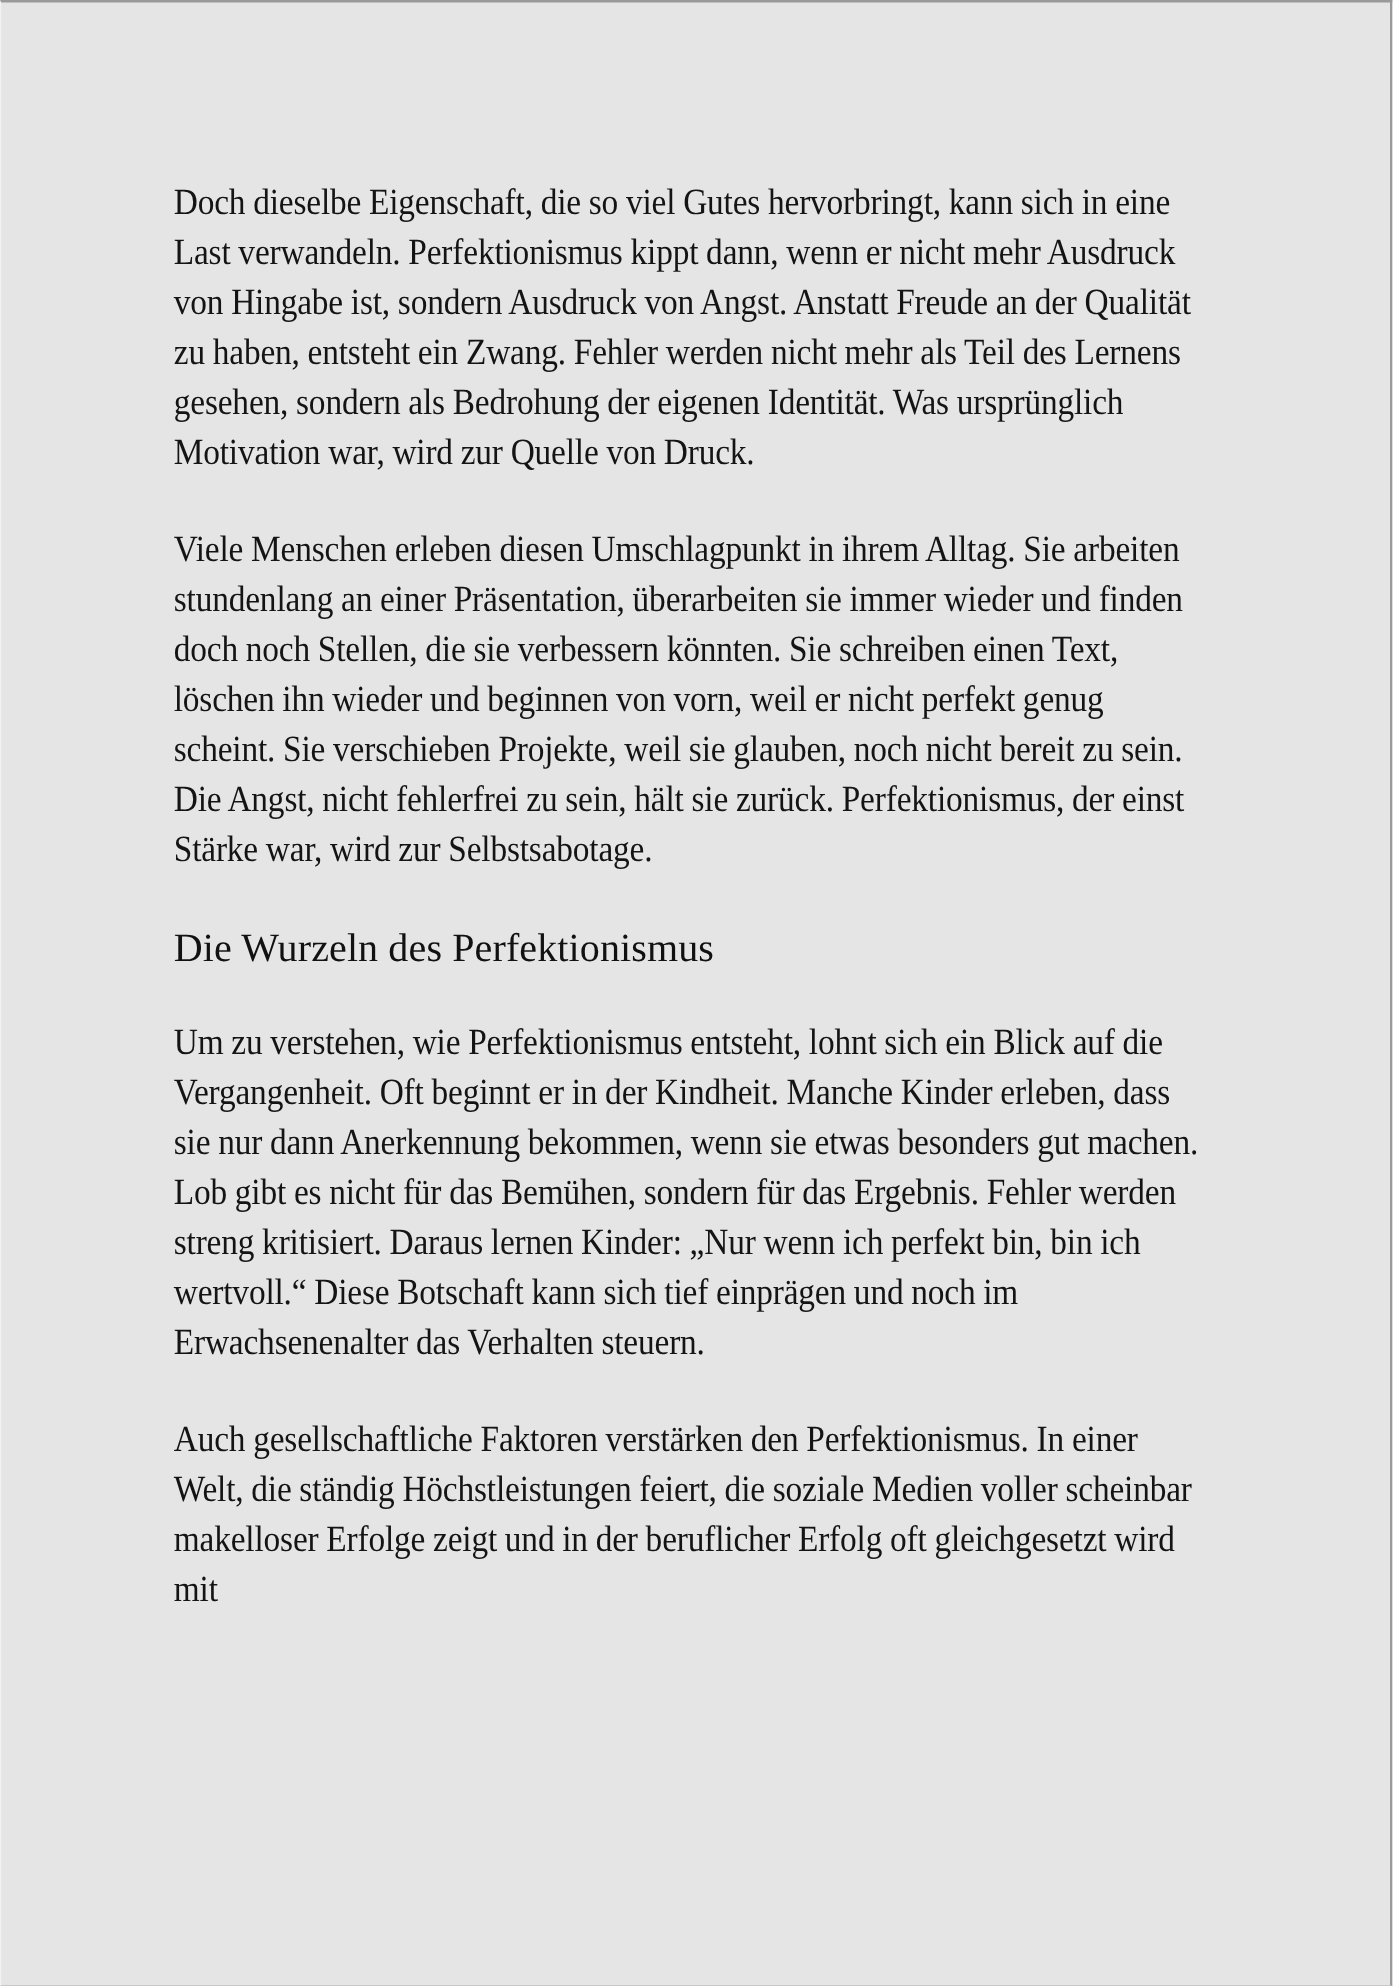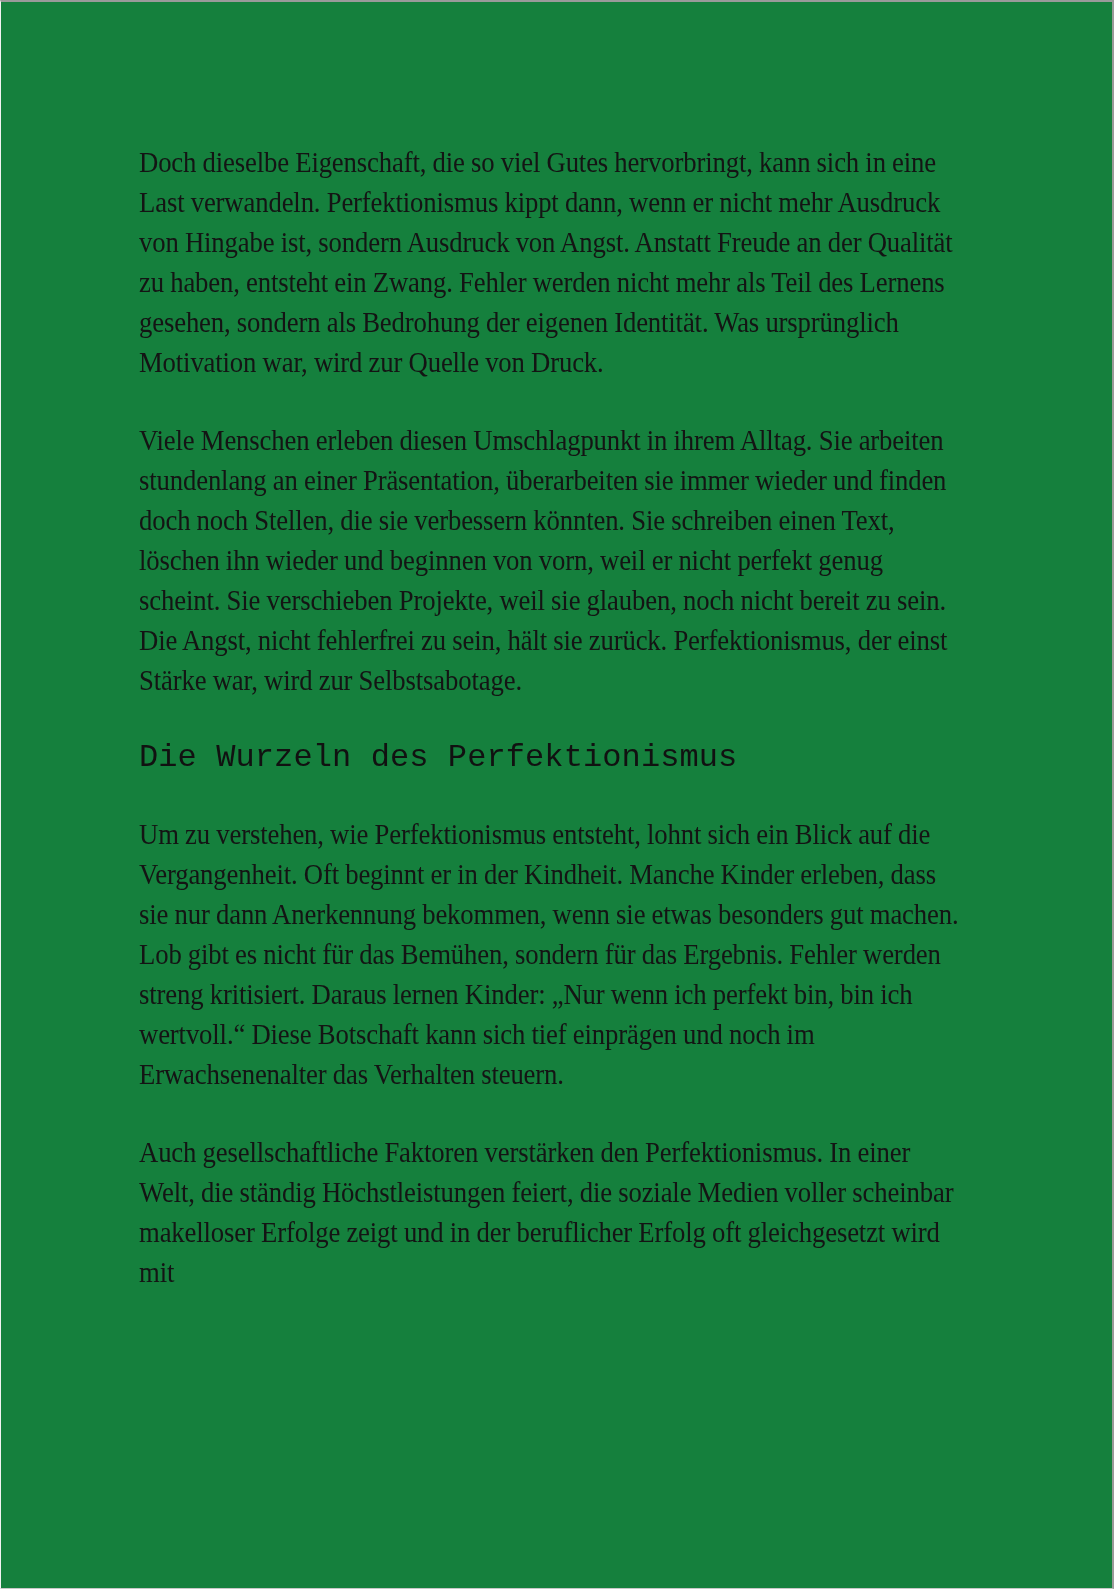--- a/index.html
+++ b/index.html
@@ -11,21 +11,21 @@
 
   body {
     font-family: "Liberation Serif", "DejaVu Serif", serif;
   }
 
   .page {
     position: relative;
     width: 1114px;
     height: 1589px;
     box-sizing: border-box;
-    background: #15803d;
+    background: #e5e5e5;
     overflow: hidden;
     border-top: 2px solid #9a9a9a;
     border-right: 2px solid #9a9a9a;
     border-bottom: 1px solid #c8c8c8;
     border-left: 1px solid #f2f2f2;
   }
 
   .content {
     position: absolute;
     left: 138px;
@@ -43,21 +43,21 @@
     letter-spacing: -0.15px;
     word-spacing: -0.3px;
     transform: scaleX(0.905);
     transform-origin: left top;
     width: 910px;
     -webkit-font-smoothing: antialiased;
   }
 
   h2.section-heading {
     margin: 28px 0 36px 0;
-    font-family: Liberation Mono, monospace;
+    font-family: Liberation Serif, serif;
     font-size: 32px;
     line-height: 40px;
     font-weight: 400;
     color: #111111;
     letter-spacing: 0.1px;
     width: 824px;
   }
 </style>
 </head>
 <body>

